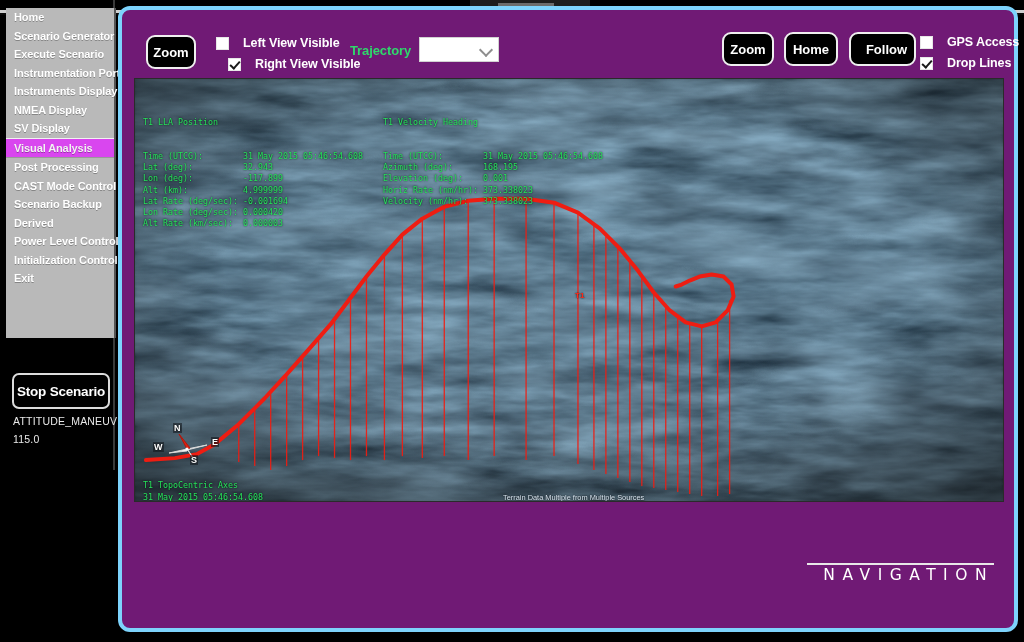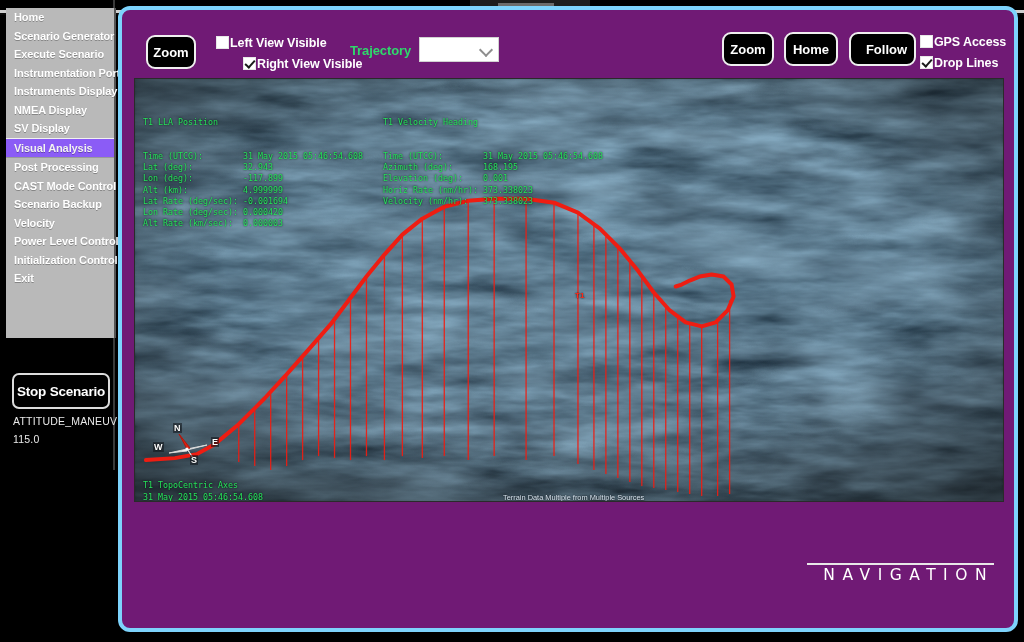--- a/index.html
+++ b/index.html
@@ -13,21 +13,21 @@
   .titlebar .grip{position:absolute;left:28px;top:3px;width:56px;height:4px;background:#6b6b6b;}
   .winline{position:absolute;left:0;top:10px;width:1024px;height:3px;background:#cfcfcf;}
   .winline2{position:absolute;left:0;top:13px;width:1024px;height:2px;background:#0a0a0a;}
 
   
   .sidebar{position:absolute;left:6px;top:8px;width:108px;height:330px;
            background:#b9b9b9;border-right:2px solid #555;}
   .nav-item{height:18.5px;line-height:18.5px;padding-left:8px;color:#ffffff;
             font-size:11px;font-weight:bold;white-space:nowrap;letter-spacing:-0.1px;
             text-shadow:0 1px 0 rgba(0,0,0,.28);cursor:pointer;}
-  .nav-item.selected{background:#8b5cf6;border-top:1px solid #f2f2f2;
+  .nav-item.selected{background:#d946ef;border-top:1px solid #f2f2f2;
             border-bottom:1px solid #9a9a9a;color:#f3f3f3;}
 
   .stopbtn{position:absolute;left:12px;top:373px;width:94px;height:32px;
            border:2px solid #dcdcdc;border-radius:7px;background:#000;
            color:#fff;font-size:13.5px;font-weight:bold;letter-spacing:-0.2px;
            display:flex;align-items:center;justify-content:center;cursor:pointer;}
   .statline{position:absolute;left:13px;color:#e8e8e8;font-size:10.5px;letter-spacing:.2px;}
   .statline.a{top:415px;}
   .statline.b{top:433px;}
   .sidebar-divider{position:absolute;left:113px;top:0;width:2px;height:470px;background:#3a3a3a;}
@@ -38,28 +38,28 @@
 
   
   .tbtn{position:absolute;border:2px solid #f0f0f0;border-radius:9px;background:#000;
         color:#fff;font-size:13px;font-weight:bold;display:flex;align-items:center;
         justify-content:center;height:30px;cursor:pointer;}
   #btn-zoom-left{left:24px;top:25px;width:46px;}
   #btn-zoom-right{left:600px;top:22px;width:48px;}
   #btn-home{left:662px;top:22px;width:50px;}
   #btn-follow{left:727px;top:22px;width:55px;padding-left:8px;}
 
-  .chkrow{position:absolute;display:flex;align-items:flex-start;gap:1px;}
+  .chkrow{position:absolute;display:flex;align-items:flex-end;gap:14px;}
   .chk{width:13px;height:13px;background:#fff;border:1px solid #e7e7e7;position:relative;
        flex:none;cursor:pointer;box-sizing:border-box;}
   .chk.checked::after{content:"";position:absolute;left:3px;top:0px;width:4px;height:8px;
        border:solid #1a1a1a;border-width:0 2px 2px 0;transform:rotate(42deg);}
   .chklabel{color:#fff;font-size:12.5px;font-weight:bold;white-space:nowrap;letter-spacing:-0.1px;}
   #chk-left-view{left:94px;top:26px;}
-  #chk-right-view{left:97px;top:47px;padding-left:24px;}
+  #chk-right-view{left:82px;top:47px;padding-left:24px;}
   #chk-gps{left:798px;top:25px;}
   #chk-drop{left:798px;top:46px;}
 
   .traj-label{position:absolute;left:228px;top:33px;color:#2fd96b;font-size:13px;
               font-weight:bold;letter-spacing:-0.1px;}
   .traj-select{position:absolute;left:297px;top:27px;width:78px;height:23px;background:#fff;
                border:1px solid #d2d2d2;cursor:pointer;}
   .traj-select .chev{position:absolute;right:7px;top:7px;width:8px;height:8px;
                border:solid #8e8e8e;border-width:0 2px 2px 0;transform:rotate(45deg);}
 
@@ -117,21 +117,21 @@
       <div class="nav-item"><span>Scenario Generator</span></div>
       <div class="nav-item"><span>Execute Scenario</span></div>
       <div class="nav-item"><span>Instrumentation Port</span></div>
       <div class="nav-item"><span>Instruments Display</span></div>
       <div class="nav-item"><span>NMEA Display</span></div>
       <div class="nav-item"><span>SV Display</span></div>
       <div class="nav-item selected"><span>Visual Analysis</span></div>
       <div class="nav-item"><span>Post Processing</span></div>
       <div class="nav-item"><span>CAST Mode Control</span></div>
       <div class="nav-item"><span>Scenario Backup</span></div>
-      <div class="nav-item"><span>Velocity</span></div>
+      <div class="nav-item"><span>Derived</span></div>
       <div class="nav-item"><span>Power Level Control</span></div>
       <div class="nav-item"><span>Initialization Control</span></div>
       <div class="nav-item"><span>Exit</span></div>
     </div>
 
   <div class="stopbtn">
     <span>Stop Scenario</span>
   </div>
   <div class="statline a">ATTITUDE_MANEUVI</div>
   <div class="statline b">115.0</div>

